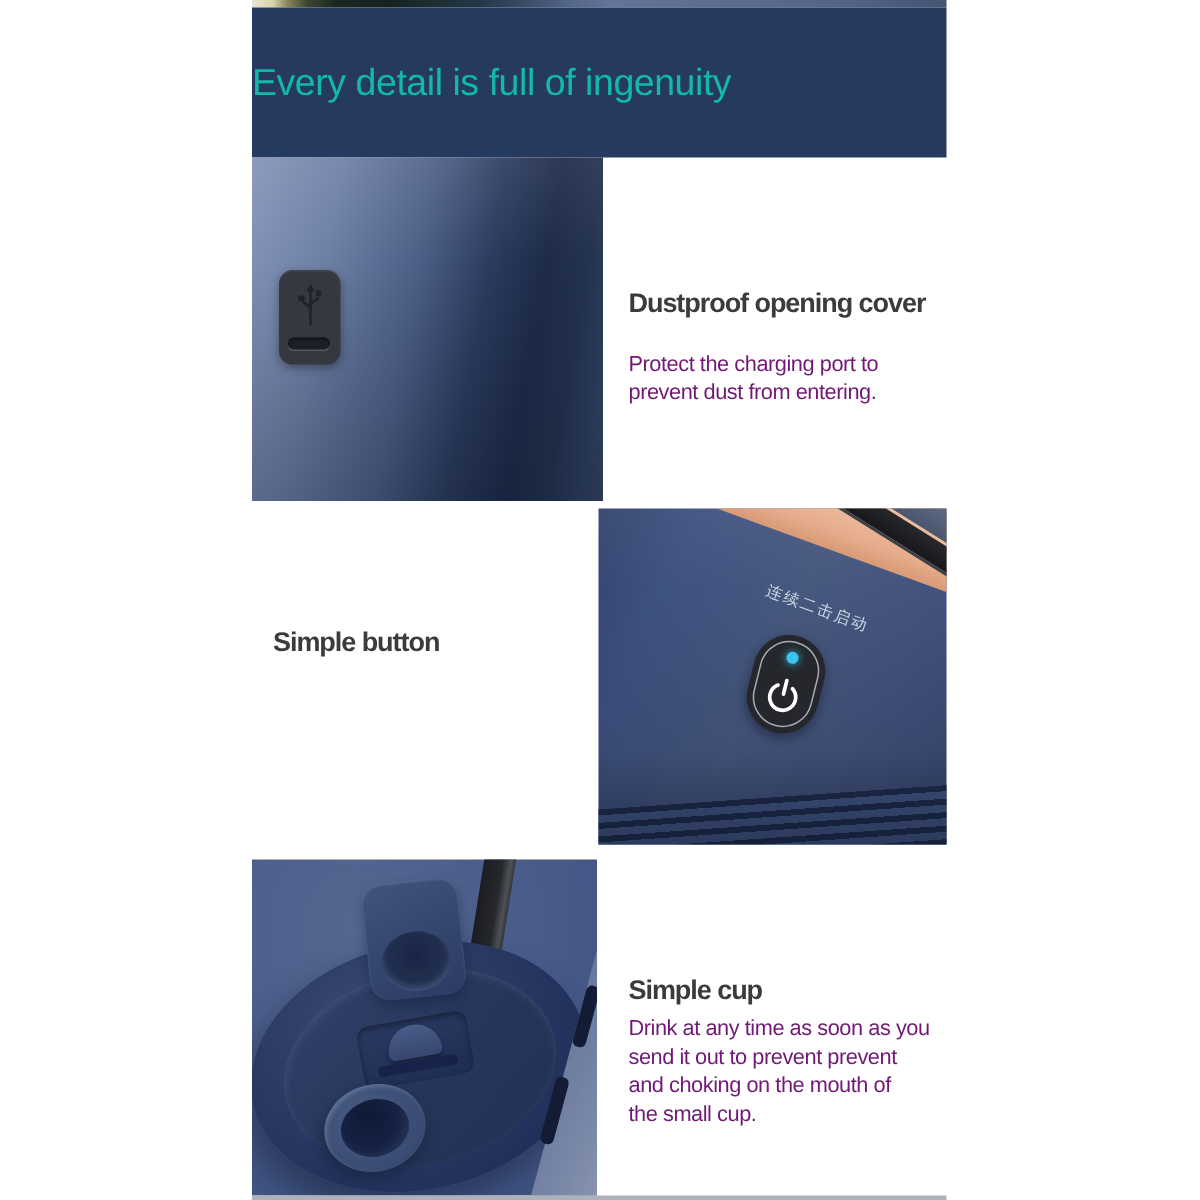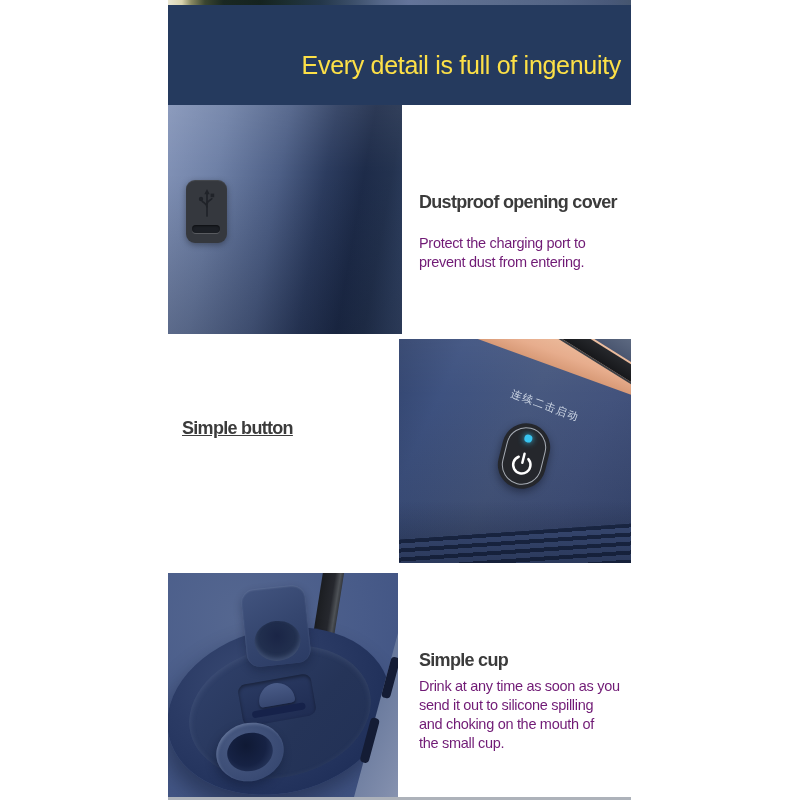--- a/index.html
+++ b/index.html
@@ -10,21 +10,21 @@
   .abs{position:absolute;}
 
   
   #top-sliver{left:168px;top:0;width:463px;height:5px;
     background:linear-gradient(90deg,#e9e6d2 0%,#d9d3ae 3%,#8a8a63 5%,#3a4530 8%,
       #1a2822 12%,#15231f 20%,#1c2e31 26%,#24374a 33%,#3c4f6a 40%,#556789 46%,
       #64749a 52%,#5f7092 60%,#5a6b8c 72%,#536485 85%,#49597a 95%,#45556f 100%);}
 
   
   #header-band{left:168px;top:5px;width:463px;height:100px;background:#253a5e;}
-  #header-band h1{margin:10px;line-height:100px;text-align:right;color:#fde047;
+  #header-band h1{margin:0;line-height:100px;text-align:left;color:#14b8a6;
     font-size:25px;font-weight:400;letter-spacing:-0.3px;}
 
   
   .photo{overflow:hidden;}
   #photo1{left:168px;top:105px;width:234px;height:229px;
     background:
       linear-gradient(180deg,rgba(255,255,255,.07) 0%,rgba(0,0,0,0) 30%,rgba(8,14,30,.24) 100%),
       linear-gradient(100deg,#8494b8 0%,#6e80a6 22%,#4d5f86 45%,#2c3c5f 62%,#1d2b49 76%,#23324f 86%,#2e3f5f 94%,#364768 100%);}
   #usb-cover{left:18px;top:75px;width:41px;height:63px;border-radius:9px;background:#35383e;
     box-shadow:0 2px 6px rgba(0,0,0,.35),inset 0 1px 1px rgba(255,255,255,.08);}
@@ -87,21 +87,21 @@
     background:linear-gradient(100deg,#66779b 0%,#7f8cab 45%,#98a1ba 80%,#aab1c6 100%);}
   .cup-slot{width:9px;border-radius:4px;background:#141c35;position:absolute;}
   #cup-slot-a{left:0;top:24px;height:42px;}
   #cup-slot-b{left:-4px;top:88px;height:46px;}
 
   
   .tblock h3{margin:0;font-size:18px;font-weight:700;color:#3b3b3b;letter-spacing:-0.7px;line-height:22px;}
   .tblock p{margin:0;font-size:14.5px;color:#701a75;letter-spacing:-0.3px;line-height:19px;
     white-space:pre-line;width:250px;}
   #text1{left:419px;top:191px;} #text1 h3{margin-bottom:21px;}
-  #text2{left:182px;top:417px;} #text2 h3{margin-bottom:8px;text-decoration:underline;}
+  #text2{left:182px;top:417px;} #text2 h3{margin-bottom:8px;}
   #text3{left:419px;top:649px;} #text3 h3{margin-bottom:6px;}
 
   
   #bottom-strip{left:168px;top:797px;width:463px;height:3px;background:#adb2ba;}
 </style>
 </head>
 <body>
 
 <div id="canvas">
 
@@ -172,20 +172,20 @@
     </div>
     <div class="abs" id="cup-edge">
       <div class="cup-slot" id="cup-slot-a"></div>
       <div class="cup-slot" id="cup-slot-b"></div>
     </div>
   </div>
 
   <div class="abs tblock" id="text3">
     <h3>Simple cup</h3>
     <p>Drink at any time as soon as you
-send it out to silicone spilling
+send it out to prevent prevent
 and choking on the mouth of
 the small cup.</p>
   </div>
 
   <div class="abs" id="bottom-strip"></div>
 
 </div>
 
 </body></html>

